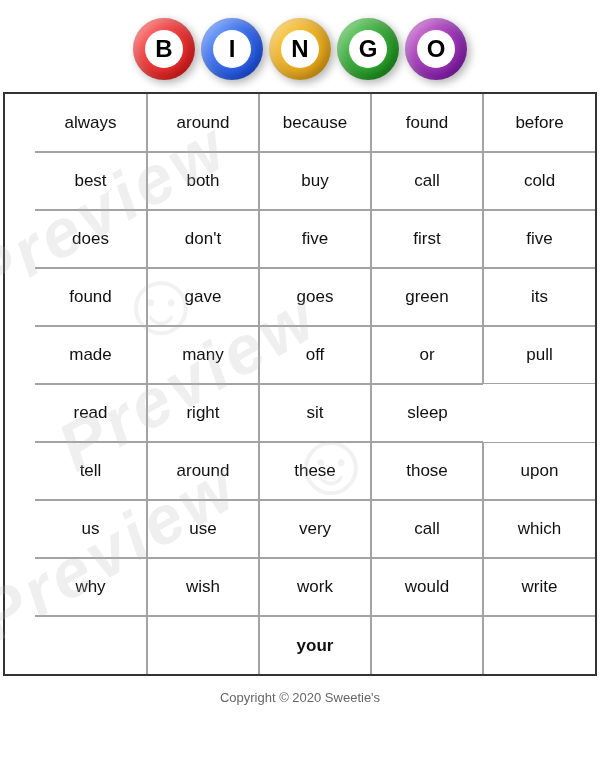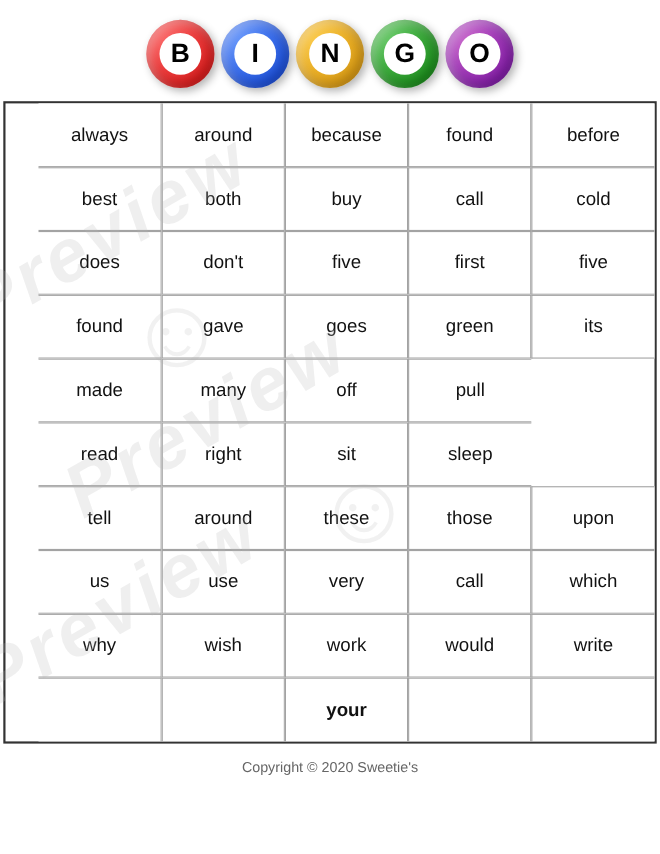--- a/index.html
+++ b/index.html
@@ -170,20 +170,21 @@
         <div class="grid-cell">found</div>
         <div class="grid-cell">gave</div>
         <div class="grid-cell">goes</div>
         <div class="grid-cell">green</div>
         <div class="grid-cell">its</div>
       </div>
       <div class="grid-row">
         <div class="grid-cell">made</div>
         <div class="grid-cell">many</div>
         <div class="grid-cell">off</div>
+        <div class="grid-cell">or</div>
         <div class="grid-cell">pull</div>
       </div>
       <div class="grid-row">
         <div class="grid-cell">read</div>
         <div class="grid-cell">right</div>
         <div class="grid-cell">sit</div>
         <div class="grid-cell">sleep</div>
       </div>
       <div class="grid-row">
         <div class="grid-cell">tell</div>

